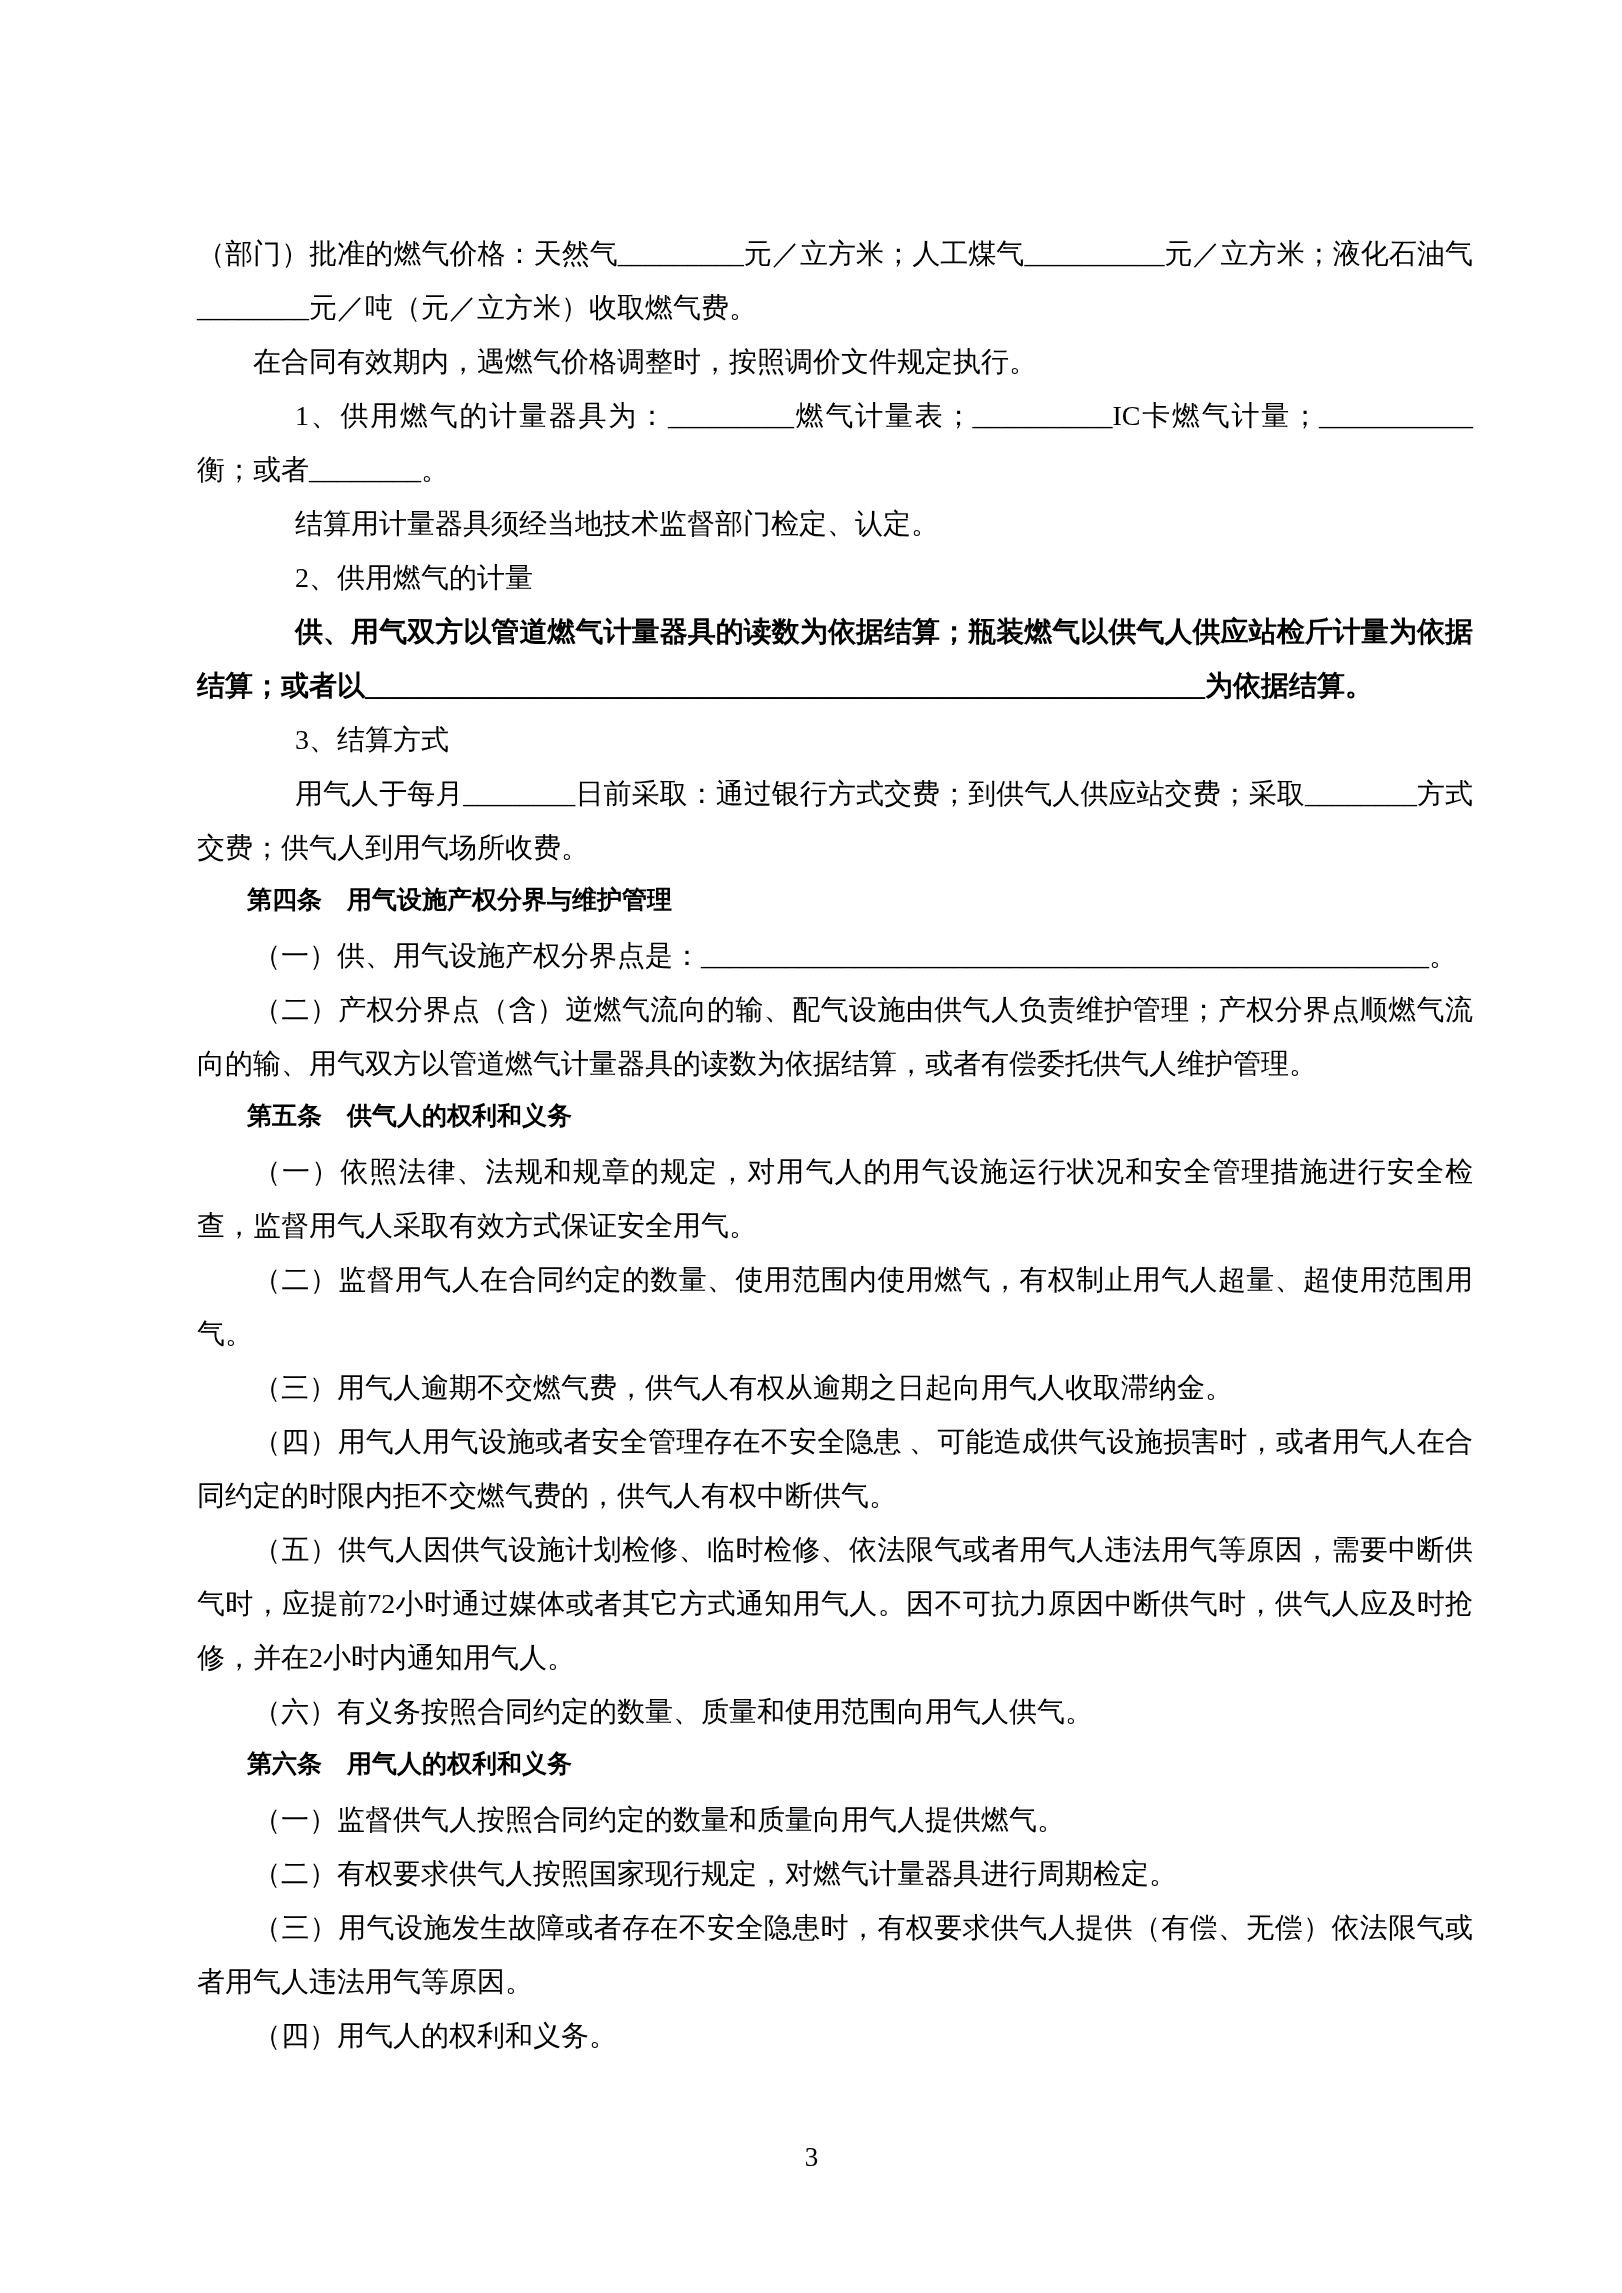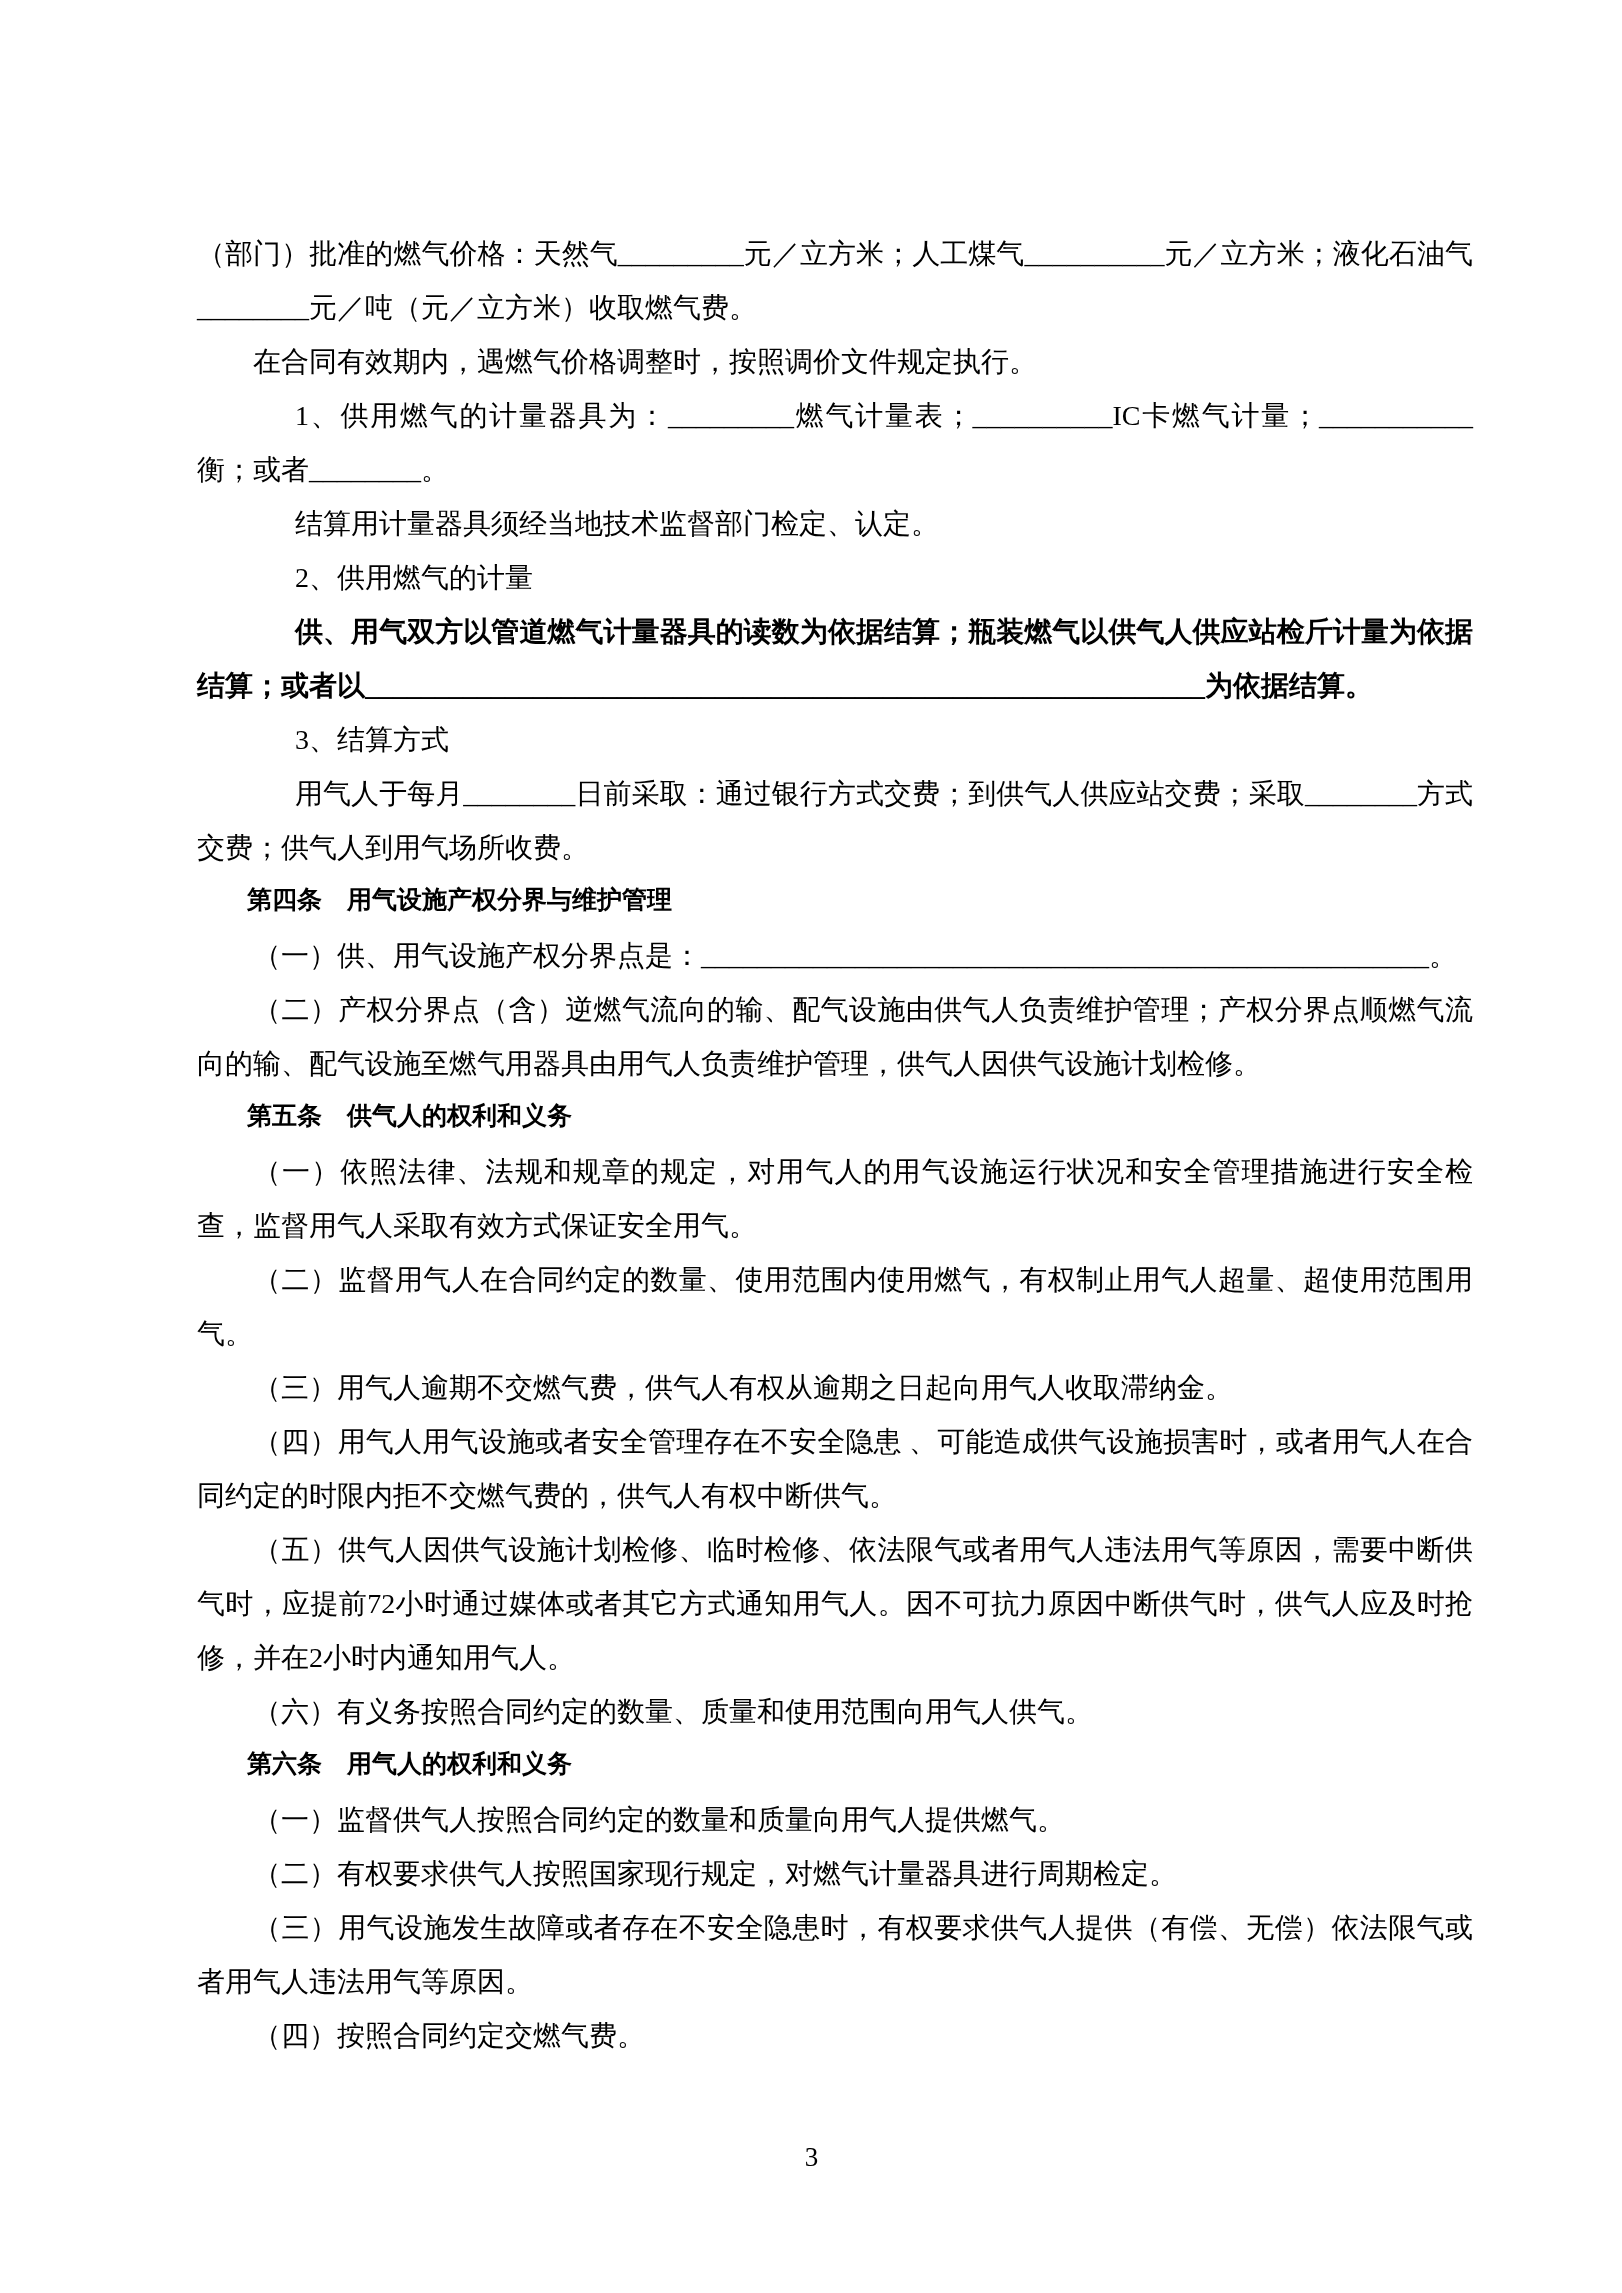--- a/index.html
+++ b/index.html
@@ -57,29 +57,29 @@
       <p class="para" style="text-indent: 0em;">（部门）批准的燃气价格：天然气_________元／立方米；人工煤气__________元／立方米；液化石油气________元／吨（元／立方米）收取燃气费。</p>
       <p class="para" style="text-indent: 2em;">在合同有效期内，遇燃气价格调整时，按照调价文件规定执行。</p>
       <p class="para" style="text-indent: 3.5em;">1、供用燃气的计量器具为：_________燃气计量表；__________IC卡燃气计量；___________衡；或者________。</p>
       <p class="para" style="text-indent: 3.5em;">结算用计量器具须经当地技术监督部门检定、认定。</p>
       <p class="para" style="text-indent: 3.5em;">2、供用燃气的计量</p>
       <p class="para" style="text-indent: 3.5em; font-weight: bold;">供、用气双方以管道燃气计量器具的读数为依据结算；瓶装燃气以供气人供应站检斤计量为依据结算；或者以____________________________________________________________为依据结算。</p>
       <p class="para" style="text-indent: 3.5em;">3、结算方式</p>
       <p class="para" style="text-indent: 3.5em;">用气人于每月________日前采取：通过银行方式交费；到供气人供应站交费；采取________方式交费；供气人到用气场所收费。</p>
       <p class="para heading" style="text-indent: 2em;">第四条　用气设施产权分界与维护管理</p>
       <p class="para" style="text-indent: 2em;">（一）供、用气设施产权分界点是：____________________________________________________。</p>
-      <p class="para" style="text-indent: 2em;">（二）产权分界点（含）逆燃气流向的输、配气设施由供气人负责维护管理；产权分界点顺燃气流向的输、配气设施至燃气用器具由用气人负责维护管理，供气人因供气设施计划检修。</p>
+      <p class="para" style="text-indent: 2em;">（二）产权分界点（含）逆燃气流向的输、配气设施由供气人负责维护管理；产权分界点顺燃气流向的输、用气双方以管道燃气计量器具的读数为依据结算，或者有偿委托供气人维护管理。</p>
       <p class="para heading" style="text-indent: 2em;">第五条　供气人的权利和义务</p>
       <p class="para" style="text-indent: 2em;">（一）依照法律、法规和规章的规定，对用气人的用气设施运行状况和安全管理措施进行安全检查，监督用气人采取有效方式保证安全用气。</p>
       <p class="para" style="text-indent: 2em;">（二）监督用气人在合同约定的数量、使用范围内使用燃气，有权制止用气人超量、超使用范围用气。</p>
       <p class="para" style="text-indent: 2em;">（三）用气人逾期不交燃气费，供气人有权从逾期之日起向用气人收取滞纳金。</p>
       <p class="para" style="text-indent: 2em;">（四）用气人用气设施或者安全管理存在不安全隐患 、可能造成供气设施损害时，或者用气人在合同约定的时限内拒不交燃气费的，供气人有权中断供气。</p>
       <p class="para" style="text-indent: 2em;">（五）供气人因供气设施计划检修、临时检修、依法限气或者用气人违法用气等原因，需要中断供气时，应提前72小时通过媒体或者其它方式通知用气人。因不可抗力原因中断供气时，供气人应及时抢修，并在2小时内通知用气人。</p>
       <p class="para" style="text-indent: 2em;">（六）有义务按照合同约定的数量、质量和使用范围向用气人供气。</p>
       <p class="para heading" style="text-indent: 2em;">第六条　用气人的权利和义务</p>
       <p class="para" style="text-indent: 2em;">（一）监督供气人按照合同约定的数量和质量向用气人提供燃气。</p>
       <p class="para" style="text-indent: 2em;">（二）有权要求供气人按照国家现行规定，对燃气计量器具进行周期检定。</p>
       <p class="para" style="text-indent: 2em;">（三）用气设施发生故障或者存在不安全隐患时，有权要求供气人提供（有偿、无偿）依法限气或者用气人违法用气等原因。</p>
-      <p class="para" style="text-indent: 2em;">（四）按照合同约定交燃气费。</p>
+      <p class="para" style="text-indent: 2em;">（四）用气人的权利和义务。</p>
     </div>
   <div class="pagenum">3</div>
 </div>
 
 
 </body></html>

